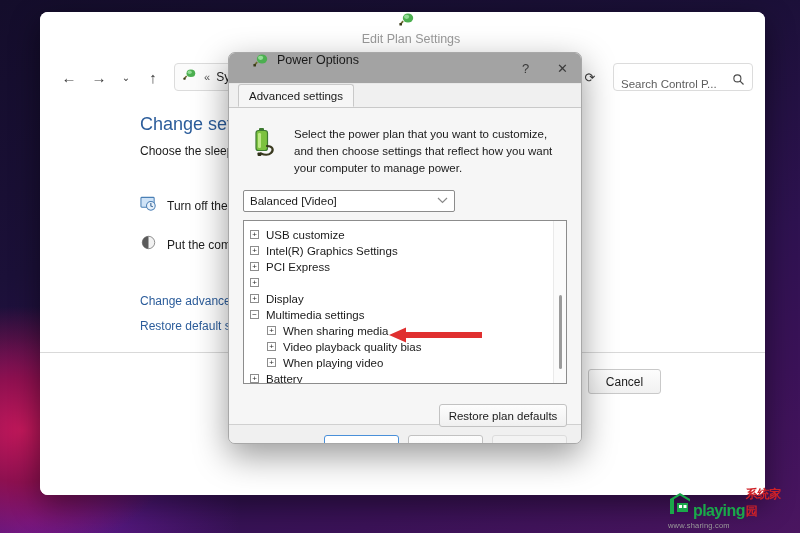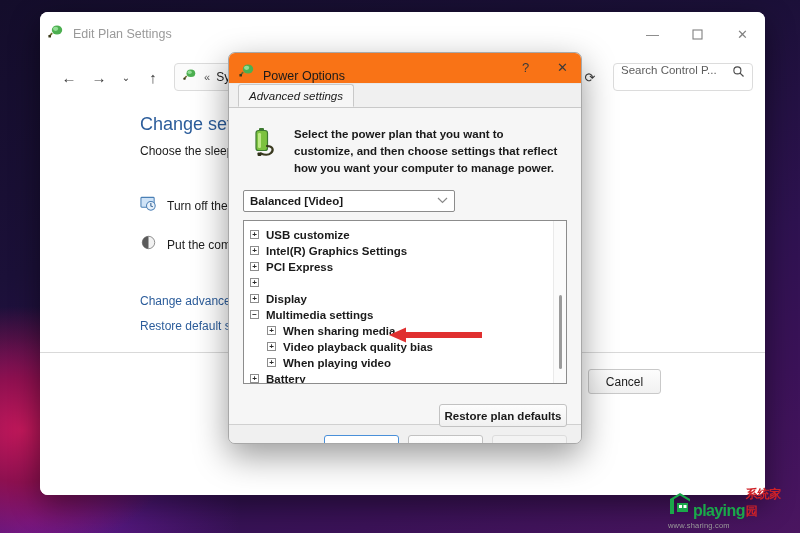--- a/index.html
+++ b/index.html
@@ -28,20 +28,21 @@
     background: #ffffff;
     border-radius: 8px;
     box-shadow: 0 10px 30px rgba(0,0,0,.45);
     overflow: hidden;
   }
   #cp-titlebar {
     height: 44px;
     display: flex; align-items: center;
     background: #ffffff;
     padding-left: 8px;
+    flex-direction: column;
   }
   #cp-titlebar .title-text {
     font-size: 12.5px; color: #9a9a9a; margin-left: 9px;
   }
   .win-ctrls { margin-left: auto; display: flex; height: 44px; }
   .win-ctrl {
     width: 45px; height: 44px;
     display: flex; align-items: center; justify-content: center;
     color: #808080; font-size: 13px;
   }
@@ -74,21 +75,21 @@
   #refresh-btn {
     width: 30px; height: 28px; margin-left: 6px;
     display: flex; align-items: center; justify-content: center;
     color: #3b3b3b; font-size: 13px;
   }
   #search-box {
     margin-left: 8px;
     width: 140px; height: 28px;
     border: 1px solid #dcdcdc; border-radius: 4px;
     background: #fff;
-    display: flex; align-items: flex-start;
+    display: flex; align-items: flex-end;
     padding: 0 7px;
   }
   #search-box .sb-text { font-size: 11.5px; color: #5d5d5d; flex: 1; white-space: nowrap; overflow: hidden; }
 
   
   #cp-content { position: relative; height: 306px; background: #fff; padding: 16px 0 0 100px; }
   #cp-heading { font-size: 18px; color: #2c5d9b; font-weight: 400; margin-bottom: 9px; white-space: nowrap; }
   #cp-sub { font-size: 12px; color: #1c1c1c; white-space: nowrap; }
 
   .setting-row { display: flex; align-items: center; margin-top: 0; position: absolute; }
@@ -114,23 +115,23 @@
     left: 228px; top: 52px;
     width: 354px; height: 392px;
     background: #f0f0f0;
     border: 1px solid #a8a8a8;
     border-radius: 7px;
     box-shadow: 0 12px 34px rgba(0,0,0,.40);
     overflow: hidden;
   }
   #dlg-titlebar {
     height: 31px;
-    background: #f97316;
-    display: flex; align-items: flex-end;
-    padding-left: 10px;
+    background: #a3a3a3;
+    display: flex; align-items: flex-start;
+    padding-left: 24px;
     border-bottom: 1px solid #e8e8e8;
   }
   #dlg-title { font-size: 12.5px; color: #1a1a1a; margin-left: 8px; }
   #dlg-ctrls { margin-left: auto; display: flex; height: 31px; }
   .dlg-ctrl {
     width: 37px; height: 31px;
     display: flex; align-items: center; justify-content: center;
     font-size: 13px; color: #3a3a3a;
   }
 
@@ -145,30 +146,29 @@
   }
   #tab-adv {
     height: 23px;
     padding: 0 10px;
     font-size: 11.5px; color: #1a1a1a;
     background: #f6f6f6;
     border: 1px solid #c9c9c9;
     border-bottom: 1px solid #f6f6f6;
     border-radius: 3px 3px 0 0;
     display: flex; align-items: center;
-    position: relative; z-index: 2; font-style: italic;
+    position: relative; z-index: 2;
   }
 
   #dlg-body {
     background: #f6f6f6;
     height: 317px;
     padding: 12px 14px 0 14px;
     position: relative;
     border-bottom: 1px solid #d0d0d0;
-    font-weight: bold;
   }
 
   #intro { display: flex; gap: 11px; padding: 4px 4px 0 4px; }
   #intro-text { font-size: 11.5px; color: #1a1a1a; line-height: 1.47; padding-top: 2px; }
 
   #plan-select {
     margin-top: 13px;
     width: 212px; height: 22px;
     border: 1px solid #8c8c8c; border-radius: 2px;
     background: #ffffff;

